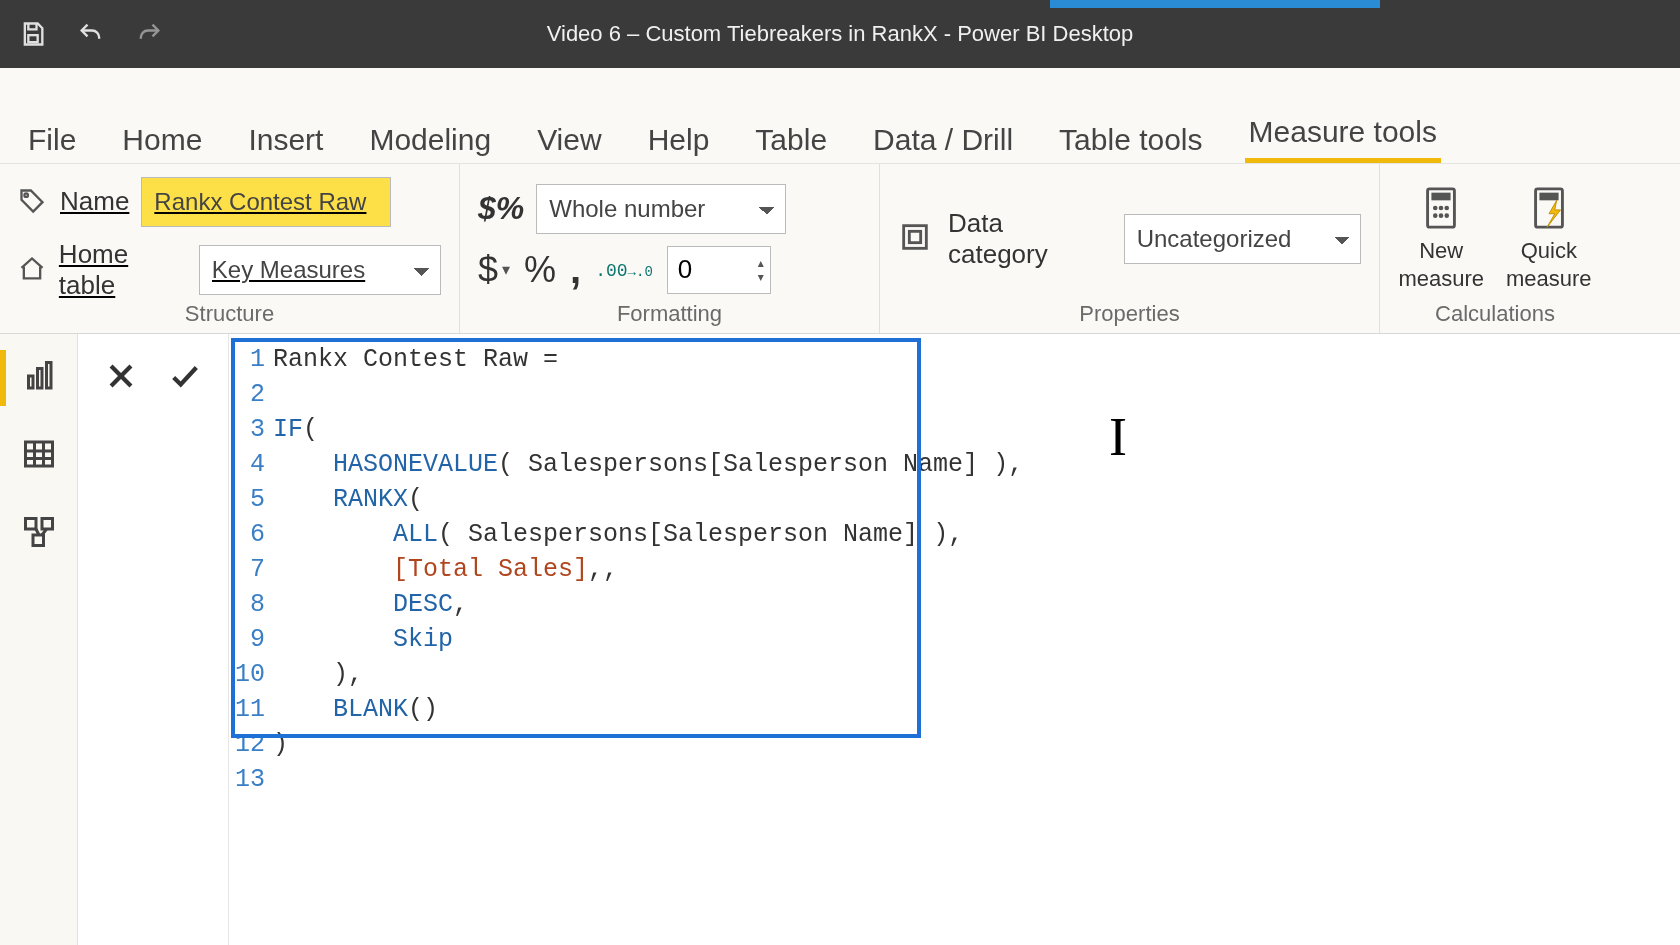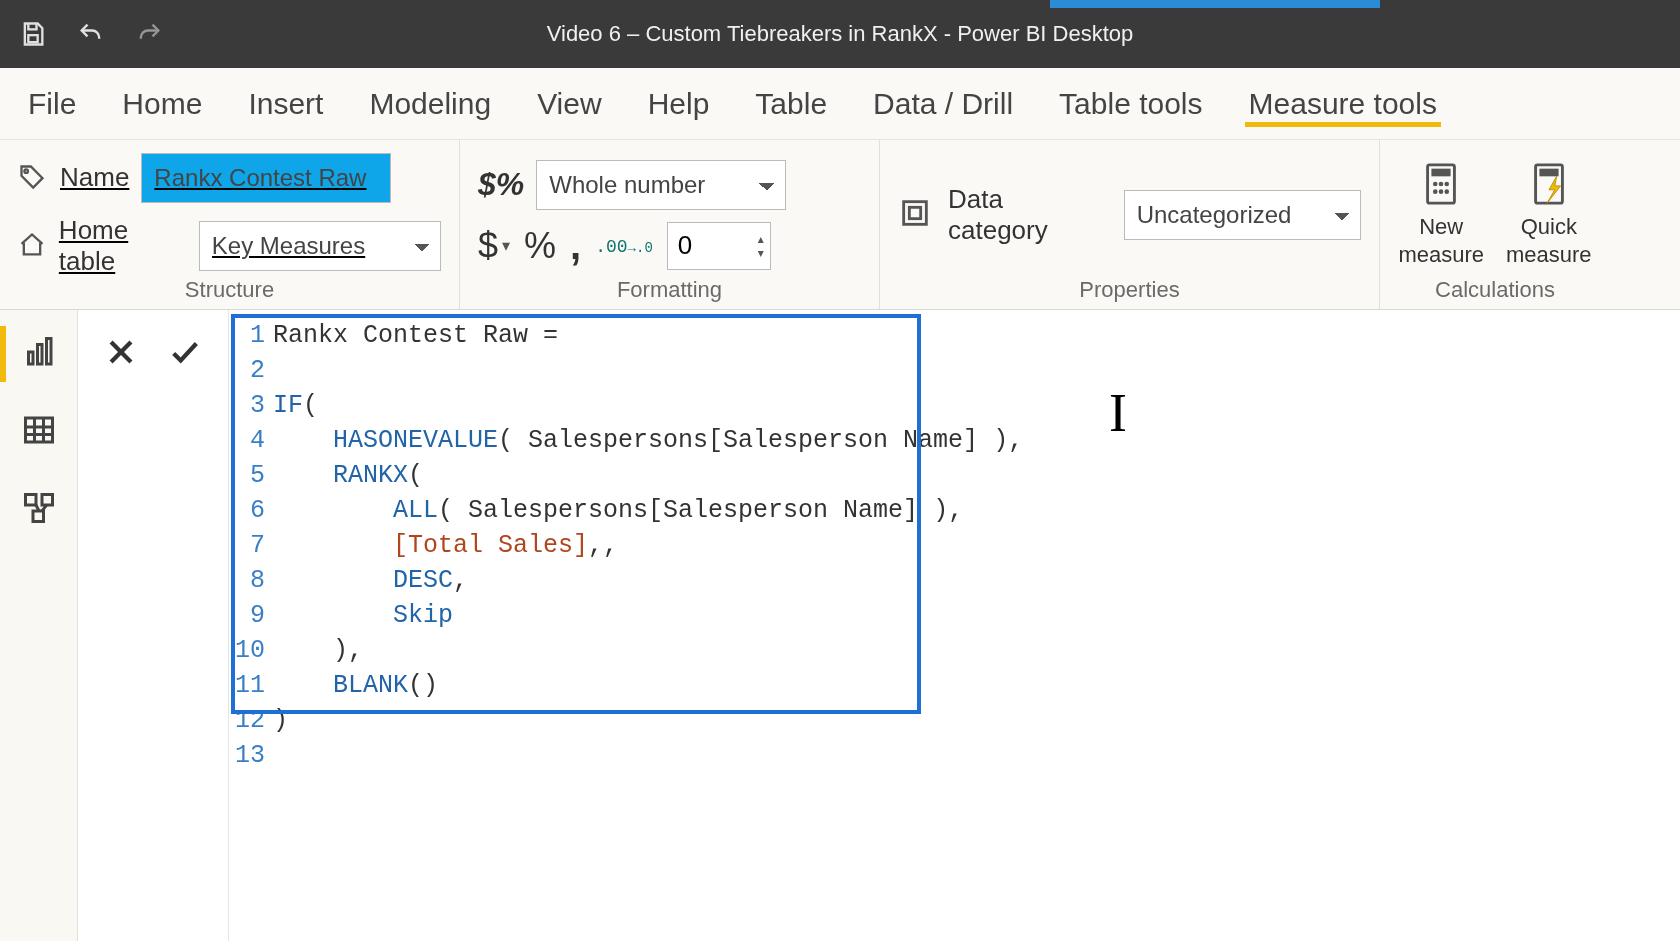--- a/index.html
+++ b/index.html
@@ -4,34 +4,34 @@
 <style>
   * { box-sizing: border-box; margin: 0; padding: 0; }
   html, body { width: 1680px; height: 945px; font-family: "Segoe UI", Arial, sans-serif; background: #fff; overflow: hidden; }
   .titlebar { height: 68px; background: #3a3a3a; display: flex; align-items: center; padding: 0 18px; position: relative; }
   .titlebar-left { display: flex; align-items: center; gap: 28px; }
   .titlebar-icon { width: 30px; height: 30px; display: flex; align-items: center; justify-content: center; color: #e5e5e5; }
   .titlebar-icon svg { width: 28px; height: 28px; stroke: #e0e0e0; fill: none; stroke-width: 2; }
   .titlebar-title { position: absolute; left: 0; right: 0; text-align: center; color: #f0f0f0; font-size: 22px; font-weight: 400; pointer-events: none; }
   .top-accent { position: absolute; top: 0; right: 300px; width: 330px; height: 8px; background: #2b8cd6; }
 
-  .menubar { height: 72px; background: #faf9f6; display: flex; align-items: center; padding: 0 24px; gap: 38px; font-size: 30px; color: #444; border-bottom: 1px solid #e4e4e4; }
+  .menubar { height: 96px; background: #faf9f6; display: flex; align-items: flex-end; padding: 0 24px; gap: 38px; font-size: 30px; color: #444; border-bottom: 1px solid #e4e4e4; }
   .menubar-item { padding: 6px 4px; cursor: pointer; }
-  .menubar-item.active { color: #444; border-bottom: 5px solid #f2b90d; padding-bottom: 1px; }
+  .menubar-item.active { color: #444; border-bottom: 5px solid #f2b90d; padding-bottom: 9px; }
 
   .ribbon { height: 170px; background: #faf9f6; display: flex; border-bottom: 1px solid #d8d8d8; }
   .ribbon-group { padding: 12px 18px 0 18px; display: flex; flex-direction: column; justify-content: space-between; border-right: 1px solid #e0e0e0; }
   .ribbon-group:last-child { border-right: none; }
   .ribbon-group-body { display: flex; flex-direction: column; gap: 12px; flex: 1; justify-content: center; }
   .ribbon-group-label { text-align: center; font-size: 22px; color: #6a6a6a; padding-bottom: 6px; }
   .struct-row { display: flex; align-items: center; gap: 12px; text-decoration: underline; }
   .struct-icon { width: 30px; height: 30px; color: #555; }
   .struct-icon svg { width: 28px; height: 28px; stroke: #555; fill: none; stroke-width: 2; }
   .struct-label { font-size: 26px; color: #333; }
-  .struct-input { height: 50px; border: 1px solid #bbb; background: #0ea5e9; font-size: 24px; padding: 0 12px; color: #444; }
+  .struct-input { height: 50px; border: 1px solid #bbb; background: #fde047; font-size: 24px; padding: 0 12px; color: #444; }
   .struct-select { height: 50px; border: 1px solid #bbb; background: #fff; font-size: 24px; padding: 0 30px 0 12px; color: #444; appearance: none; background-image: linear-gradient(45deg, transparent 50%, #555 50%), linear-gradient(135deg, #555 50%, transparent 50%); background-position: calc(100% - 18px) 22px, calc(100% - 10px) 22px; background-size: 8px 8px, 8px 8px; background-repeat: no-repeat; }
 
   .fmt-row1 { display: flex; align-items: center; gap: 12px; }
   .fmt-row2 { display: flex; align-items: center; gap: 14px; }
   .fmt-icon { font-size: 32px; color: #333; display: flex; align-items: center; }
   .fmt-currency { font-size: 36px; font-weight: 500; color: #333; display:flex; align-items:center; gap:4px; }
   .fmt-caret { font-size: 16px; color: #555; }
   .fmt-percent { font-size: 36px; color: #333; }
   .fmt-comma { font-size: 40px; font-weight: 700; color: #333; }
   .fmt-dec { font-size: 24px; color: #0f766e; position: relative; font-family: Liberation Mono, monospace; }

